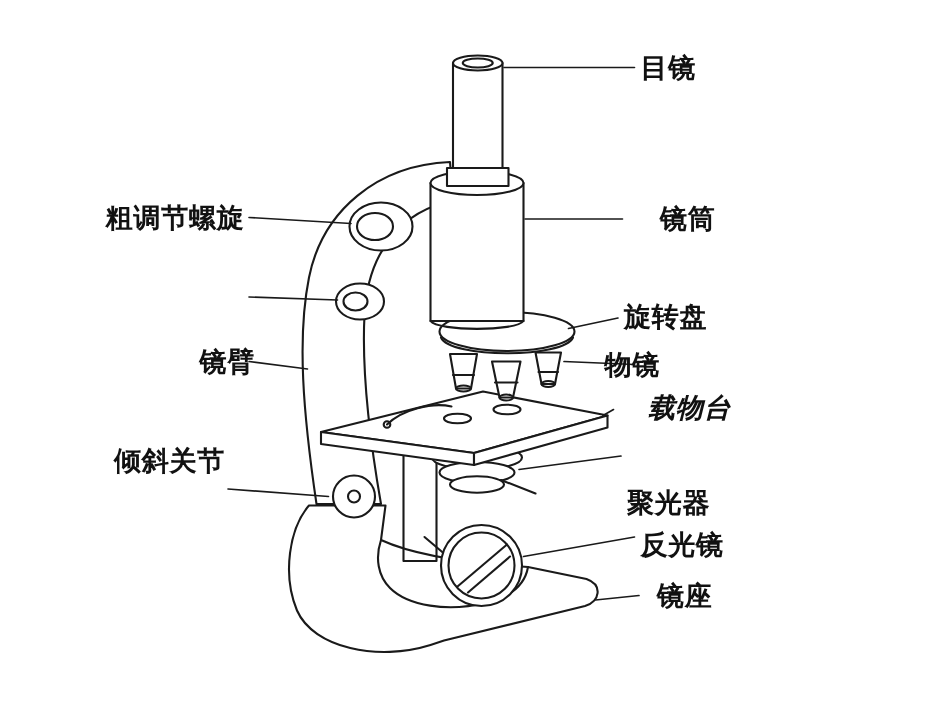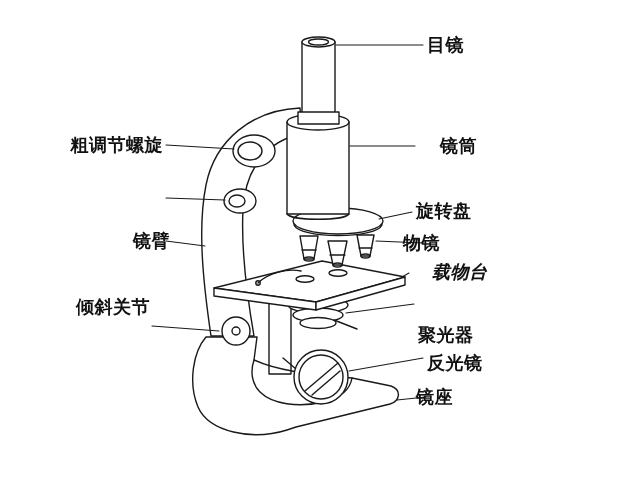--- a/index.html
+++ b/index.html
@@ -106,15 +106,15 @@
   <div class="lbl" style="right:452px; top:241px;text-align:right;">镜臂</div>
   <div class="lbl" style="right:472px; top:307px;">倾斜关节</div>
 
   <div class="lbl" style="left:427px; top:45px;">目镜</div>
   <div class="lbl" style="left:440px; top:146px;">镜筒</div>
   <div class="lbl" style="left:416px; top:211px;">旋转盘</div>
   <div class="lbl" style="left:403px; top:243px;">物镜</div>
   <div class="lbl" style="left:432px; top:272px;font-style:italic;">载物台</div>
   <div class="lbl" style="left:418px; top:303px;margin-top:32px;">聚光器</div>
   <div class="lbl" style="left:427px; top:363px;">反光镜</div>
-  <div class="lbl" style="left:416px; top:397px;text-align:right;">镜座</div>
+  <div class="lbl" style="left:438px; top:397px;text-align:right;">镜座</div>
 
 </div>
 
 </body></html>

